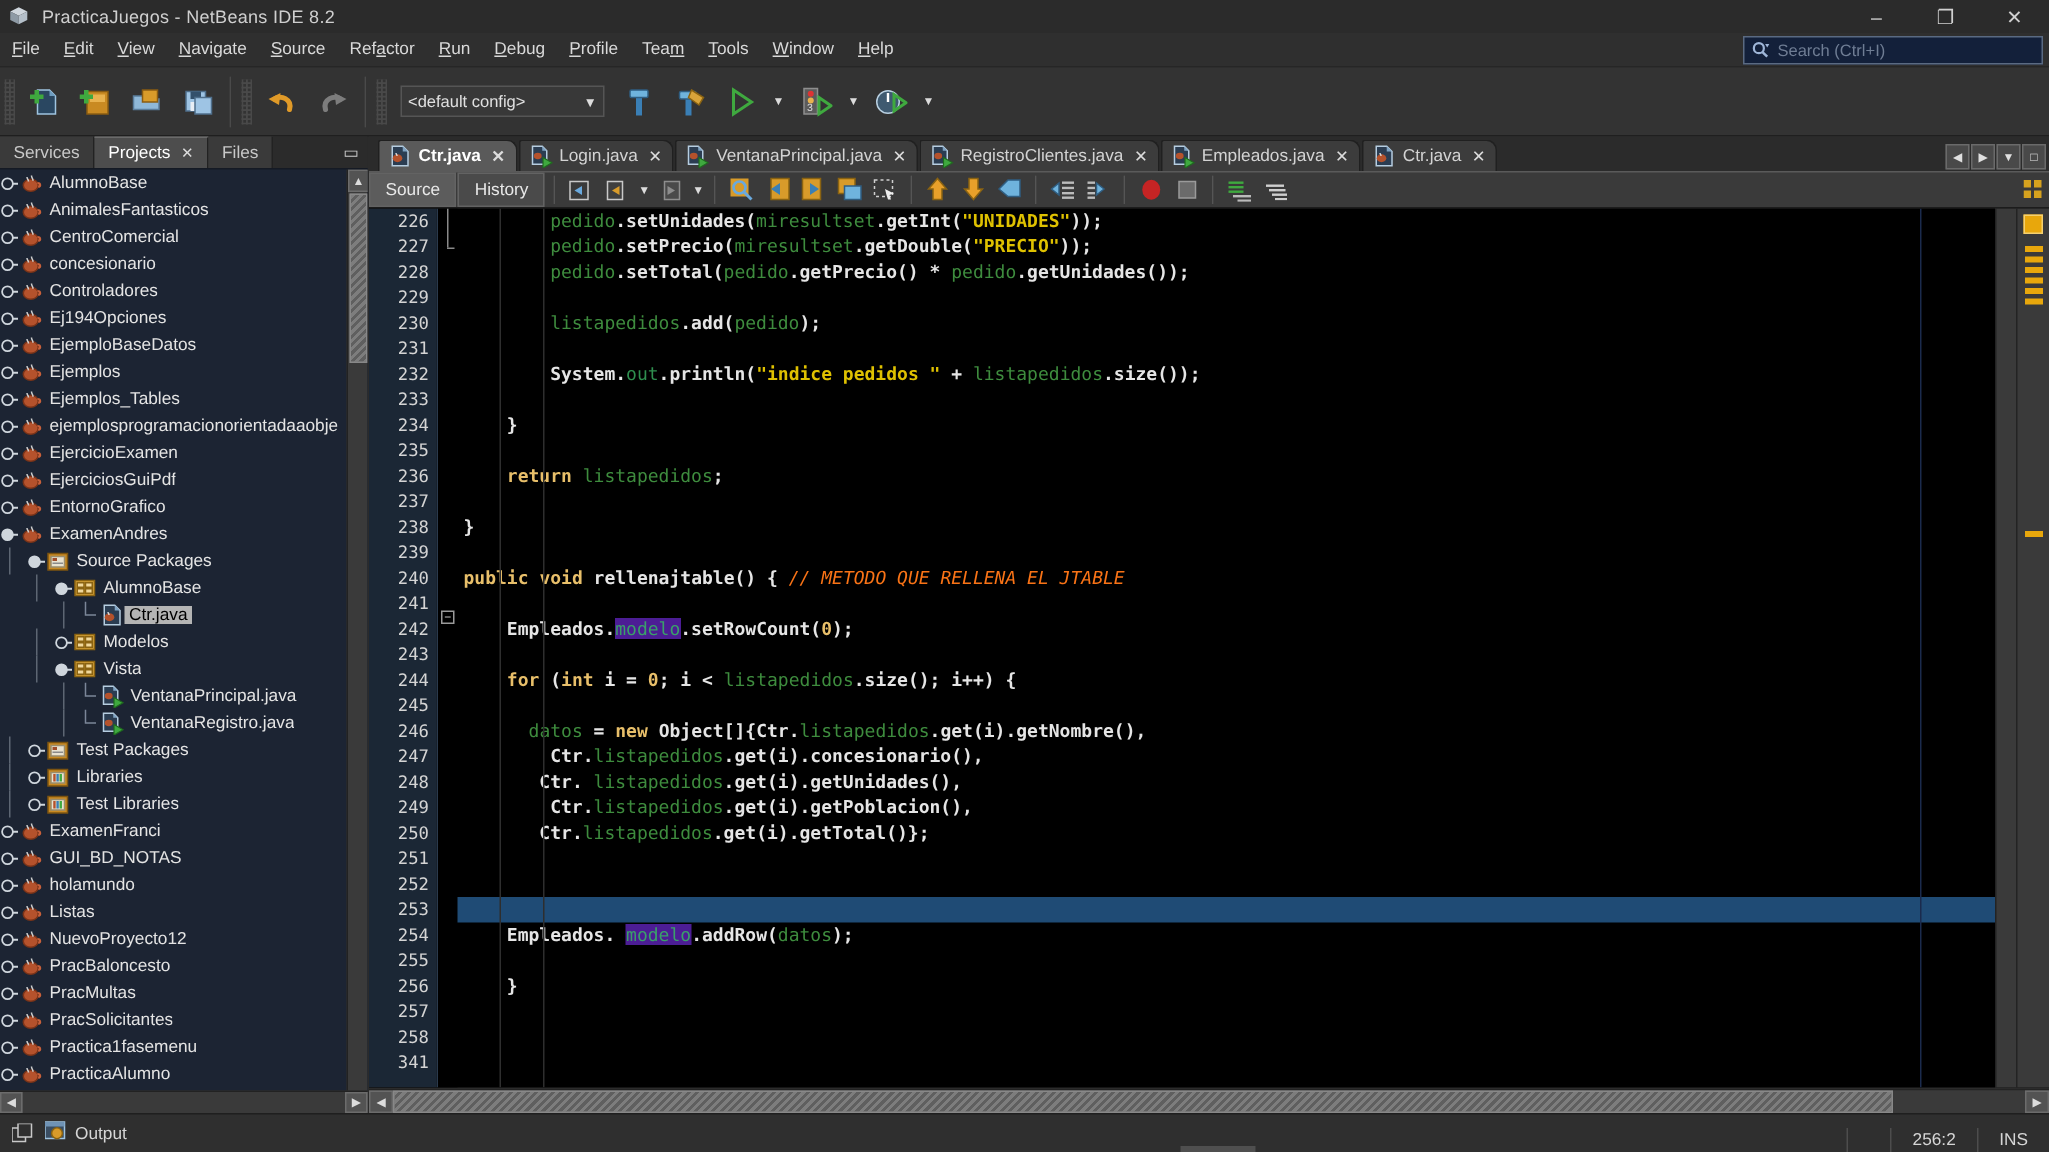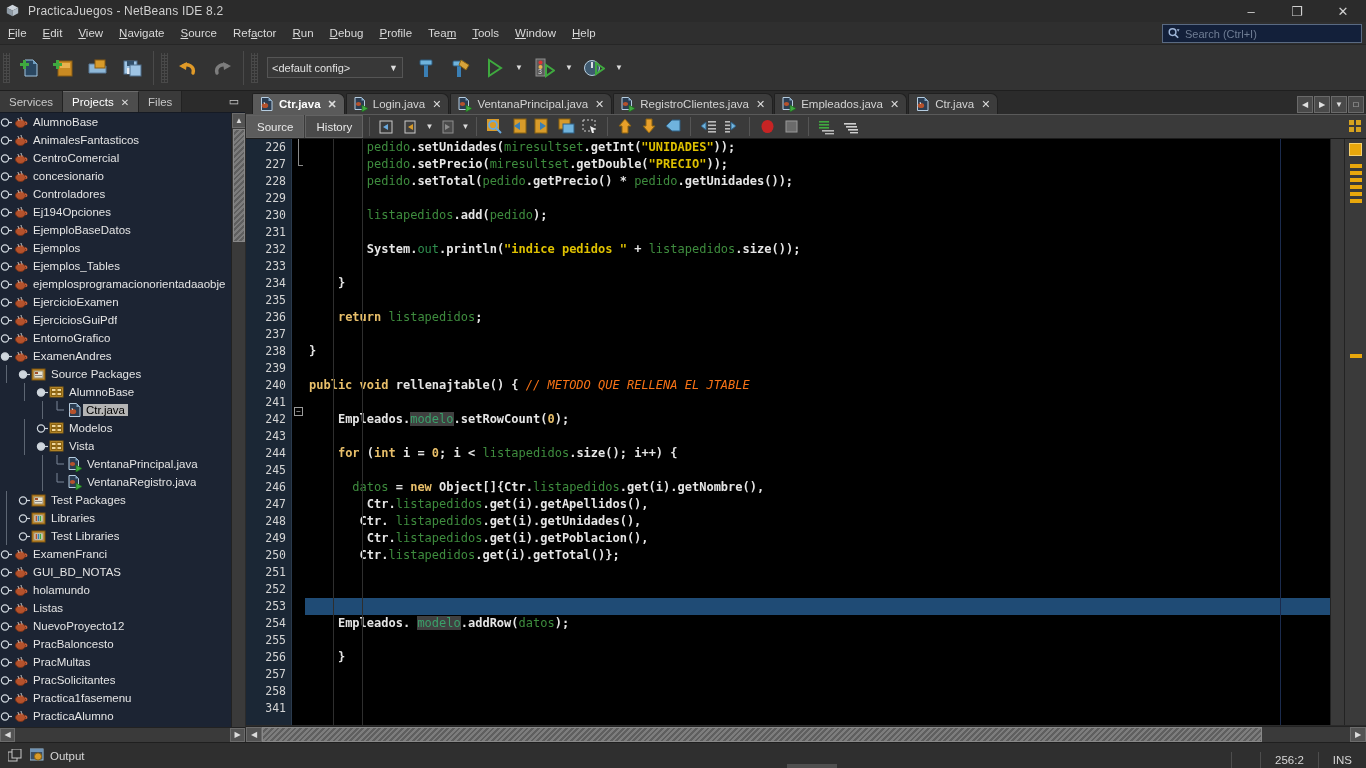--- a/index.html
+++ b/index.html
@@ -237,21 +237,21 @@
 
   
   .t-kw  { color: #e8bf6a; font-weight: bold; }
   .t-str { color: #dfc100; font-weight: bold; }
   .t-fld { color: #3e8c3e; }
   .t-meth{ color: #e5e5e5; font-weight: bold; text-align: center; }
   .t-pln { color: #ffffff; }
   .t-cmt { color: #f97316; font-style: italic; }
   .t-stat{ color: #2f8f4f; }
   .t-num { color: #e8bf6a; font-weight: bold; }
-  .t-hl  { background: #404040; color: #3aa06a; }
+  .t-hl  { background: #4c1d95; color: #3aa06a; }
 
   
   .ed-vsb {
     position: absolute; right: 22px; top: 48px; width: 14px; height: 586px;
     background: #3a3a3a; border-left: 1px solid #232323;
   }
   .err-strip {
     position: absolute; right: 0; top: 48px; width: 22px; height: 586px;
     background: #3a3a3a; border-left: 1px solid #232323;
   }
@@ -1389,21 +1389,21 @@
           <div class="cl">&nbsp;</div>
           <div class="cl"><span class="t-meth">}</span></div>
           <div class="cl">&nbsp;</div>
           <div class="cl"><span class="t-kw">public</span><span class="t-pln"> </span><span class="t-kw">void</span><span class="t-pln"> </span><span class="t-meth">rellenajtable() {</span><span class="t-pln"> </span><span class="t-cmt">// METODO QUE RELLENA EL JTABLE</span></div>
           <div class="cl">&nbsp;</div>
           <div class="cl"><span class="t-pln">    </span><span class="t-meth">Empleados.</span><span class="t-hl">modelo</span><span class="t-meth">.setRowCount(</span><span class="t-num">0</span><span class="t-meth">);</span></div>
           <div class="cl">&nbsp;</div>
           <div class="cl"><span class="t-pln">    </span><span class="t-kw">for</span><span class="t-meth"> (</span><span class="t-kw">int</span><span class="t-meth"> i = </span><span class="t-num">0</span><span class="t-meth">; i &lt; </span><span class="t-fld">listapedidos</span><span class="t-meth">.size(); i++) {</span></div>
           <div class="cl">&nbsp;</div>
           <div class="cl"><span class="t-pln">      </span><span class="t-fld">datos</span><span class="t-meth"> = </span><span class="t-kw">new</span><span class="t-meth"> Object[]{Ctr.</span><span class="t-fld">listapedidos</span><span class="t-meth">.get(i).getNombre(),</span></div>
-          <div class="cl"><span class="t-pln">        </span><span class="t-meth">Ctr.</span><span class="t-fld">listapedidos</span><span class="t-meth">.get(i).getApellidos(),</span></div>
+          <div class="cl"><span class="t-pln">        </span><span class="t-meth">Ctr.</span><span class="t-fld">listapedidos</span><span class="t-meth">.get(i).concesionario(),</span></div>
           <div class="cl"><span class="t-pln">       </span><span class="t-meth">Ctr. </span><span class="t-fld">listapedidos</span><span class="t-meth">.get(i).getUnidades(),</span></div>
           <div class="cl"><span class="t-pln">        </span><span class="t-meth">Ctr.</span><span class="t-fld">listapedidos</span><span class="t-meth">.get(i).getPoblacion(),</span></div>
           <div class="cl"><span class="t-pln">       </span><span class="t-meth">Ctr.</span><span class="t-fld">listapedidos</span><span class="t-meth">.get(i).getTotal()};</span></div>
           <div class="cl">&nbsp;</div>
           <div class="cl">&nbsp;</div>
           <div class="cl current">&nbsp;</div>
           <div class="cl"><span class="t-pln">    </span><span class="t-meth">Empleados. </span><span class="t-hl">modelo</span><span class="t-meth">.addRow(</span><span class="t-fld">datos</span><span class="t-meth">);</span></div>
           <div class="cl">&nbsp;</div>
           <div class="cl"><span class="t-meth">    }</span></div>
         </div>

